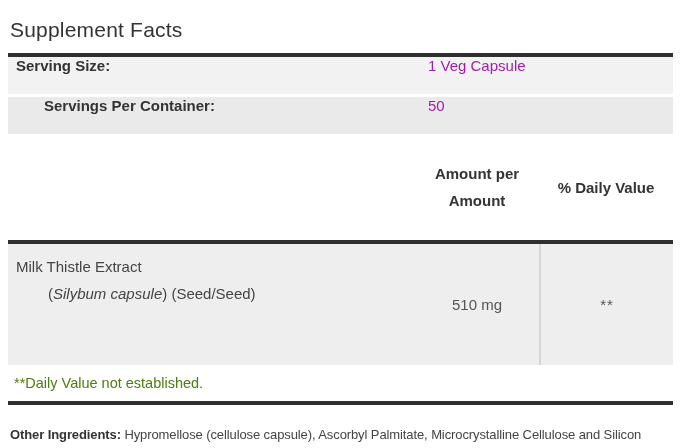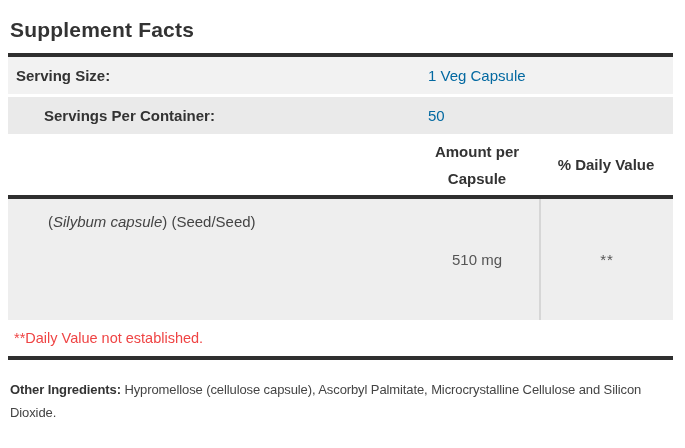--- a/index.html
+++ b/index.html
@@ -7,55 +7,55 @@
     width: 685px; height: 448px;
     background: #ffffff;
     font-family: "Liberation Sans", sans-serif;
     color: #333333;
     overflow: hidden;
   }
   .page { width: 685px; height: 448px; position: relative; }
 
   .title {
     font-size: 21px;
-    font-weight: bold;
+    font-weight: normal;
     color: #333333;
     margin: 15px 0 0 10px;
     line-height: 30px;
     letter-spacing: 0.2px;
   }
 
   .panel { margin: 8px 12px 0 8px; width: 665px; }
 
   .hr-dark { height: 4px; background: #2f2f2f; border: none; }
 
   .serving-row {
     height: 37px;
     display: flex;
-    align-items: center;
+    align-items: flex-start;
     position: relative;
   }
   .serving-row.shade-a { background: #f2f2f2; }
   .serving-row.shade-b { background: #eaeaea; margin-top: 3px; padding-left: 28px; }
   .serving-label {
     font-weight: bold;
     font-size: 15px;
     color: #333333;
     padding-left: 8px;
   }
   .serving-value {
     position: absolute;
     left: 420px;
     font-size: 15px;
-    color: #0369a1;
+    color: #a21caf;
   }
 
   .cols { display: grid; grid-template-columns: 407px 124px 134px; }
 
-  .col-headers { height: 61px; align-items: center; }
+  .col-headers { height: 106px; align-items: center; }
   .amount-header {
     grid-column: 2;
     text-align: center;
     font-weight: bold;
     font-size: 15px;
     line-height: 27px;
     color: #333333;
   }
   .dv-header {
     grid-column: 3;
@@ -83,21 +83,21 @@
     border-left: 2px solid #d6d6d6;
     letter-spacing: 1px;
   }
 
   .footnote-row {
     height: 36px;
     display: flex;
     align-items: center;
     padding-left: 6px;
     font-size: 14.5px;
-    color: #ef4444;
+    color: #4d7c0f;
     background: #ffffff;
   }
 
   .other-ingredients {
     margin: 18px 4px 0 10px;
     width: 668px;
     font-size: 13px;
     line-height: 23px;
     color: #444444;
     letter-spacing: -0.1px;
@@ -121,29 +121,30 @@
     </div>
 
     <div class="serving-row shade-b">
       <span class="serving-label">Servings Per Container:</span>
       <span class="serving-value">50</span>
     </div>
 
     <div class="cols col-headers">
       <div class="amount-header">
         <div>Amount per</div>
-        <div>Capsule</div>
+        <div>Amount</div>
       </div>
       <div class="dv-header">% Daily Value</div>
     </div>
 
     <div class="hr-dark"></div>
 
     <div class="cols ingredient-row">
       <div class="name-cell">
+        <div>Milk Thistle Extract</div>
         <div class="indent"><span>(</span><i>Silybum capsule</i><span>) (Seed/Seed)</span></div>
       </div>
       <div class="amount-cell">510 mg</div>
       <div class="dv-cell">**</div>
     </div>
 
     <div class="footnote-row">**Daily Value not established.</div>
 
     <div class="hr-dark"></div>
 

